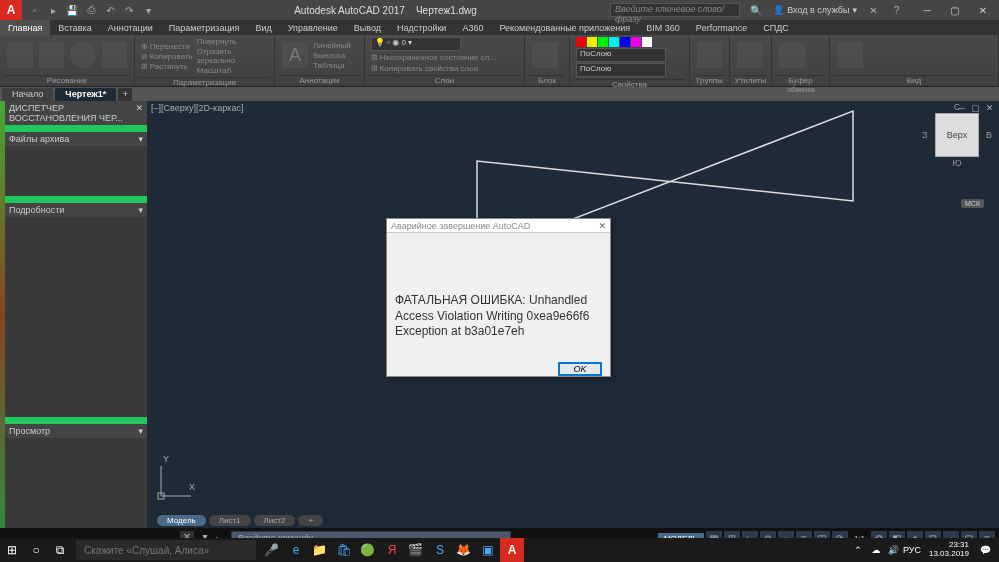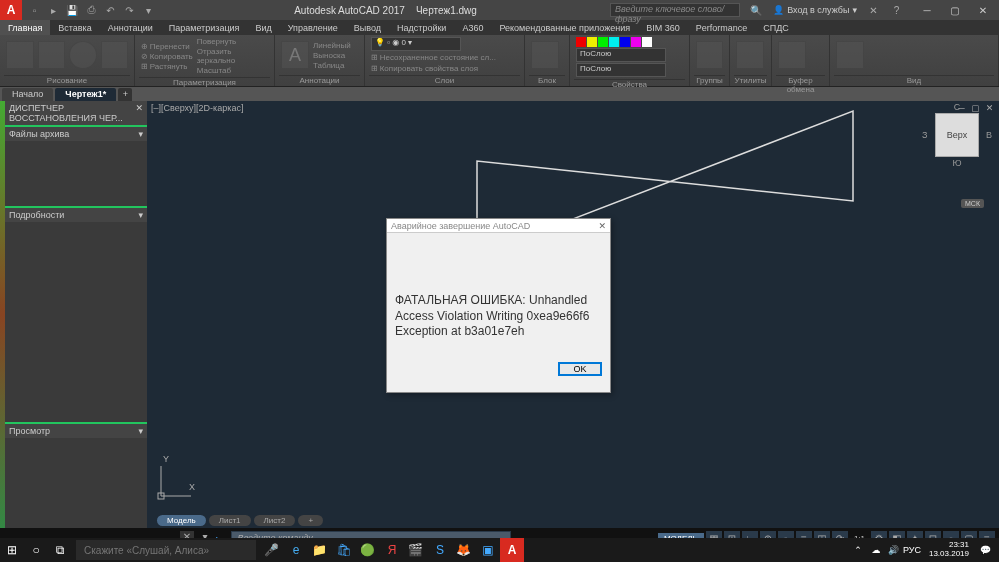--- a/index.html
+++ b/index.html
@@ -28,21 +28,21 @@
 .cswatch { width:10px; height:10px; }
 .cswatch.r{background:#e00;}.cswatch.y{background:#ee0;}.cswatch.g{background:#0e0;}.cswatch.c{background:#0ee;}.cswatch.b{background:#00e;}.cswatch.m{background:#e0e;}.cswatch.w{background:#fff;}
 .layer-drop { width:90px; height:14px; background:#333; border:1px solid #555; font-size:8px; color:#ccc; padding:0 3px; }
 .file-tabs { height:14px; background:#555; display:flex; font-size:9px; align-items:flex-end; }
 .file-tab { padding:1px 10px 0; color:#ccc; background:#404040; margin-left:2px; border-radius:2px 2px 0 0; height:13px; }
 .file-tab.active { background:#1e2a36; color:#fff;font-weight:bold; }
 .file-tab.plus { background:#333; width:14px; text-align:center; padding:1px 4px 0; }
 .workspace { position:absolute; top:101px; left:0; right:0; bottom:34px; display:flex; }
 .side-panel { width:142px; background:#3a3a3a; display:flex; flex-direction:column; }
 .side-header { background:#444; font-size:9px; color:#ccc; padding:2px 4px; display:flex; justify-content:space-between; }
-.side-section { background:#444; font-size:9px; color:#ccc; padding:2px 4px; display:flex; justify-content:space-between; border-top:2px solid #22c55e; }
+.side-section { background:#444; font-size:9px; color:#ccc; padding:2px 4px; display:flex; justify-content:space-between; border-top:7px solid #22c55e; }
 .side-items { flex:0 0 auto; padding:2px 0; }
 .side-item { font-size:8px; color:#ccc; padding:1px 4px 1px 14px; display:flex; align-items:center; gap:3px; }
 .side-item::before { content:"▣"; color:#888; font-size:8px; }
 .side-body { flex:1; }
 .side-spacer { height:100px; }
 .preview-area { height:90px; background:#3a3a3a; }
 .canvas { flex:1; background:#1e2a36; position:relative; }
 .viewport-label { position:absolute; top:2px; left:4px; font-size:9px; color:#aaa; }
 .vp-controls { position:absolute; top:2px; right:4px; display:flex; gap:3px; }
 .vp-ctrl { width:11px; height:11px; color:#aaa; font-size:9px; text-align:center; }
@@ -67,21 +67,21 @@
 .cmd-arrow { color:#4af; font-size:10px; }
 .statusbar { position:absolute; bottom:16px; right:4px; height:16px; display:flex; align-items:center; gap:2px; font-size:9px; }
 .st-mode { background:#4a6a8a; color:#fff; padding:1px 6px; font-size:8px; }
 .st-ic { width:16px; height:14px; color:#aaa; display:flex; align-items:center; justify-content:center; font-size:10px; background:#2a3a4a; }
 .st-1to1 { color:#ccc; font-size:8px; padding:0 4px; }
 
 .error-dialog { position:absolute; top:218px; left:386px; width:225px; background:#f0f0f0; border:1px solid #888; box-shadow:2px 2px 6px rgba(0,0,0,0.3); font-size:9px; }
 .dlg-title { height:14px; background:#fff; border-bottom:1px solid #ccc; display:flex; align-items:center; padding:0 4px; color:#888; font-size:9px; }
 .dlg-title-x { margin-left:auto; color:#666; }
 .dlg-body { padding:24px 8px 18px; color:#333; font-size:12px; line-height:1.3;margin-top:36px; }
-.dlg-buttons { display:flex; justify-content:flex-end; padding:4px 8px 16px; }
+.dlg-buttons { display:flex; justify-content:flex-end; padding:4px 8px 0;font-style:italic; }
 .dlg-btn { width:44px; height:14px; background:#e8e8e8; border:2px solid #0078d7; font-size:9px; display:flex; align-items:center; justify-content:center; }
 
 .taskbar { position:absolute; bottom:0; left:0; right:0; height:24px; background:#1a1a1a; display:flex; align-items:center; }
 .tb-left { display:flex; align-items:center; gap:0; }
 .tb-icon { width:24px; height:24px; display:flex; align-items:center; justify-content:center; color:#fff; font-size:12px; }
 .tb-search { width:180px; height:20px; background:#2a2a2a; border:none; color:#888; font-size:10px; padding:0 8px; margin:0 4px; }
 .tb-apps { display:flex; }
 .tb-app { width:24px; height:24px; display:flex; align-items:center; justify-content:center; font-size:12px; }
 .tb-spacer { flex:1; }
 .tb-tray { display:flex; align-items:center; gap:4px; padding-right:6px; }

